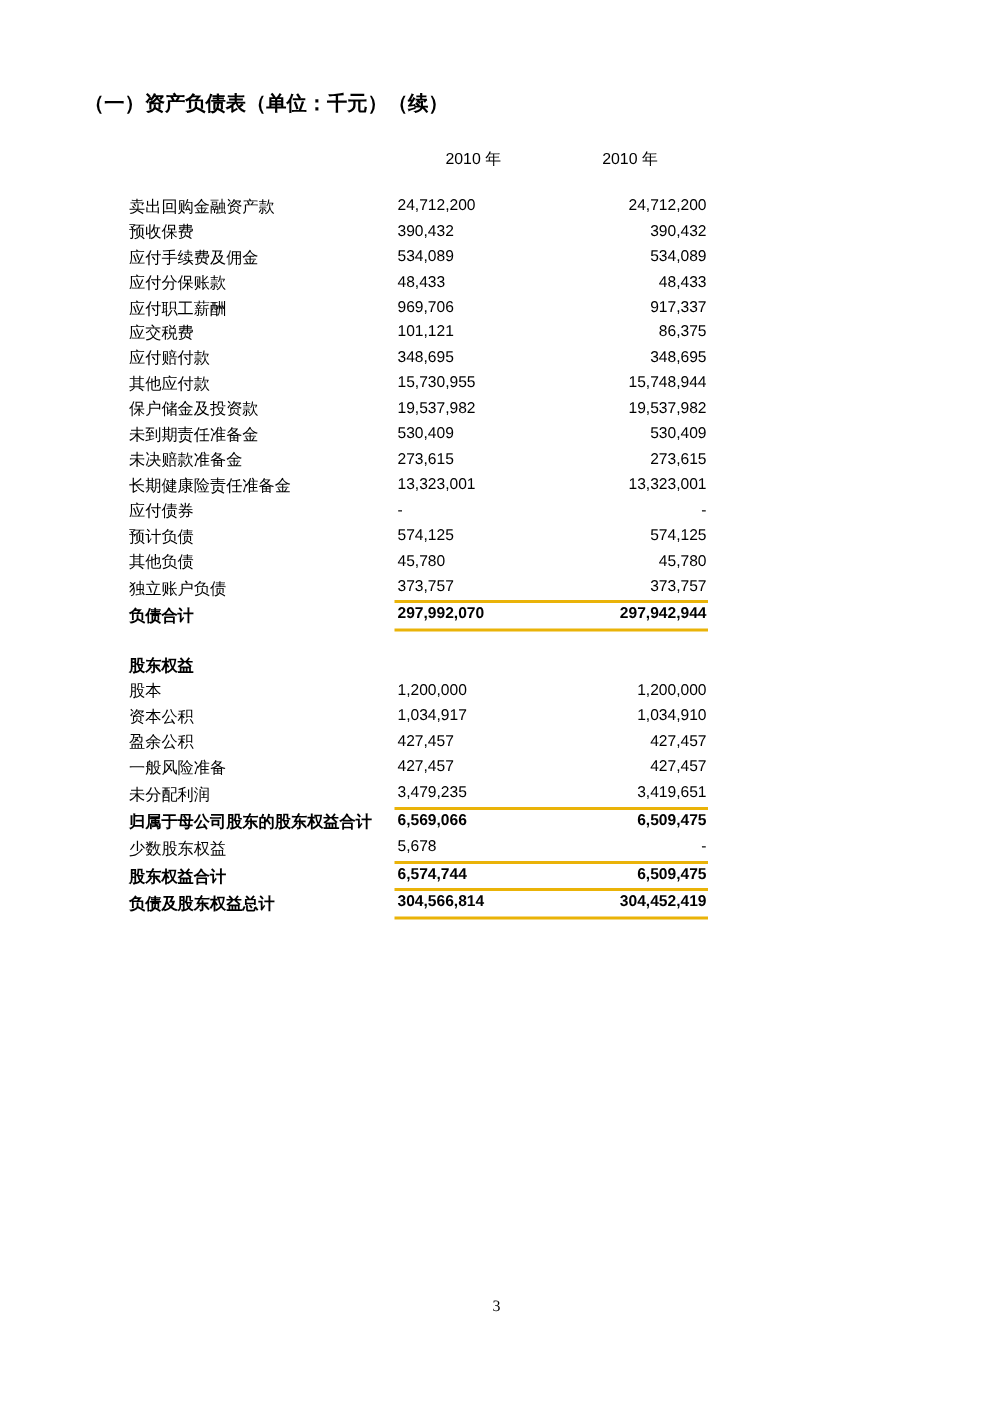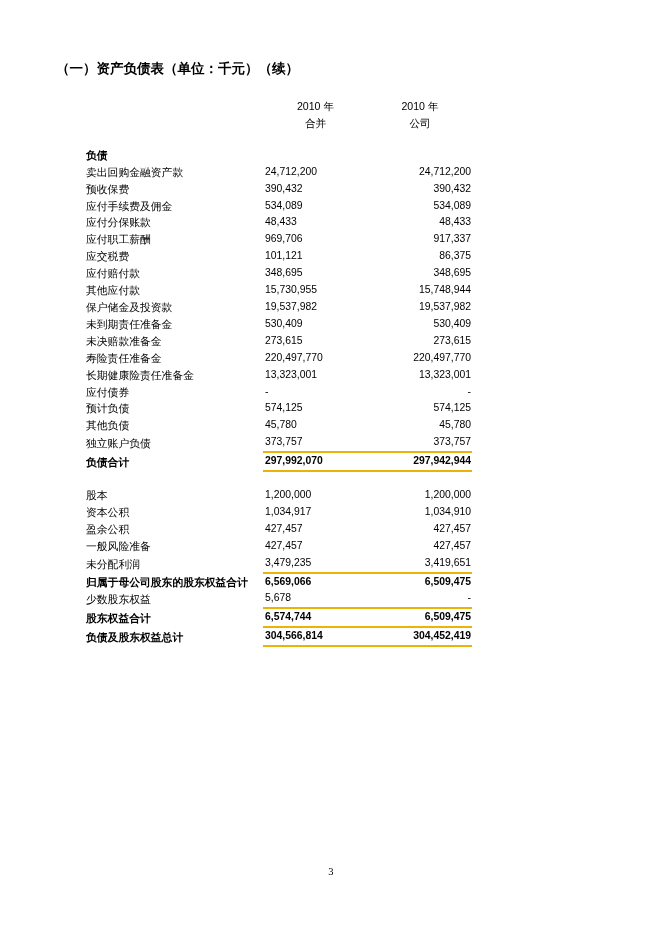--- a/index.html
+++ b/index.html
@@ -111,39 +111,29 @@
       <col class="c-label">
       <col class="c-merged">
       <col class="c-comp">
     </colgroup>
     <thead>
       <tr>
         <td class="hdr-label"></td>
         <td class="hdr-cell">2010 年</td>
         <td class="hdr-cell">2010 年</td>
       </tr>
-      <tr>
-        <td class="hdr-label"></td>
-        <td class="hdr-cell">合并</td>
-        <td class="hdr-cell">公司</td>
-      </tr>
     </thead>
     <tbody>
 
       <tr class="spacer">
           <td></td>
           <td></td>
           <td></td>
         </tr>
 
-      <tr class="section">
-        <td class="label">负债</td>
-        <td class="num merged"></td>
-        <td class="num comp"></td>
-      </tr>
 
       <tr>
         <td class="label">卖出回购金融资产款</td>
         <td class="num merged">24,712,200</td>
         <td class="num comp">24,712,200</td>
       </tr>
       <tr>
         <td class="label">预收保费</td>
         <td class="num merged">390,432</td>
         <td class="num comp">390,432</td>
@@ -185,25 +175,20 @@
       </tr>
       <tr>
         <td class="label">未到期责任准备金</td>
         <td class="num merged">530,409</td>
         <td class="num comp">530,409</td>
       </tr>
       <tr>
         <td class="label">未决赔款准备金</td>
         <td class="num merged">273,615</td>
         <td class="num comp">273,615</td>
-      </tr>
-      <tr>
-        <td class="label">寿险责任准备金</td>
-        <td class="num merged">220,497,770</td>
-        <td class="num comp">220,497,770</td>
       </tr>
       <tr>
         <td class="label">长期健康险责任准备金</td>
         <td class="num merged">13,323,001</td>
         <td class="num comp">13,323,001</td>
       </tr>
       <tr>
         <td class="label">应付债券</td>
         <td class="num merged">-</td>
         <td class="num comp">-</td>
@@ -229,20 +214,25 @@
         <td class="num merged">297,992,070</td>
         <td class="num comp">297,942,944</td>
       </tr>
 
       <tr class="spacer">
           <td></td>
           <td></td>
           <td></td>
         </tr>
 
+      <tr class="section">
+        <td class="label">股东权益</td>
+        <td class="num merged"></td>
+        <td class="num comp"></td>
+      </tr>
 
       <tr>
         <td class="label">股本</td>
         <td class="num merged">1,200,000</td>
         <td class="num comp">1,200,000</td>
       </tr>
       <tr>
         <td class="label">资本公积</td>
         <td class="num merged">1,034,917</td>
         <td class="num comp">1,034,910</td>

